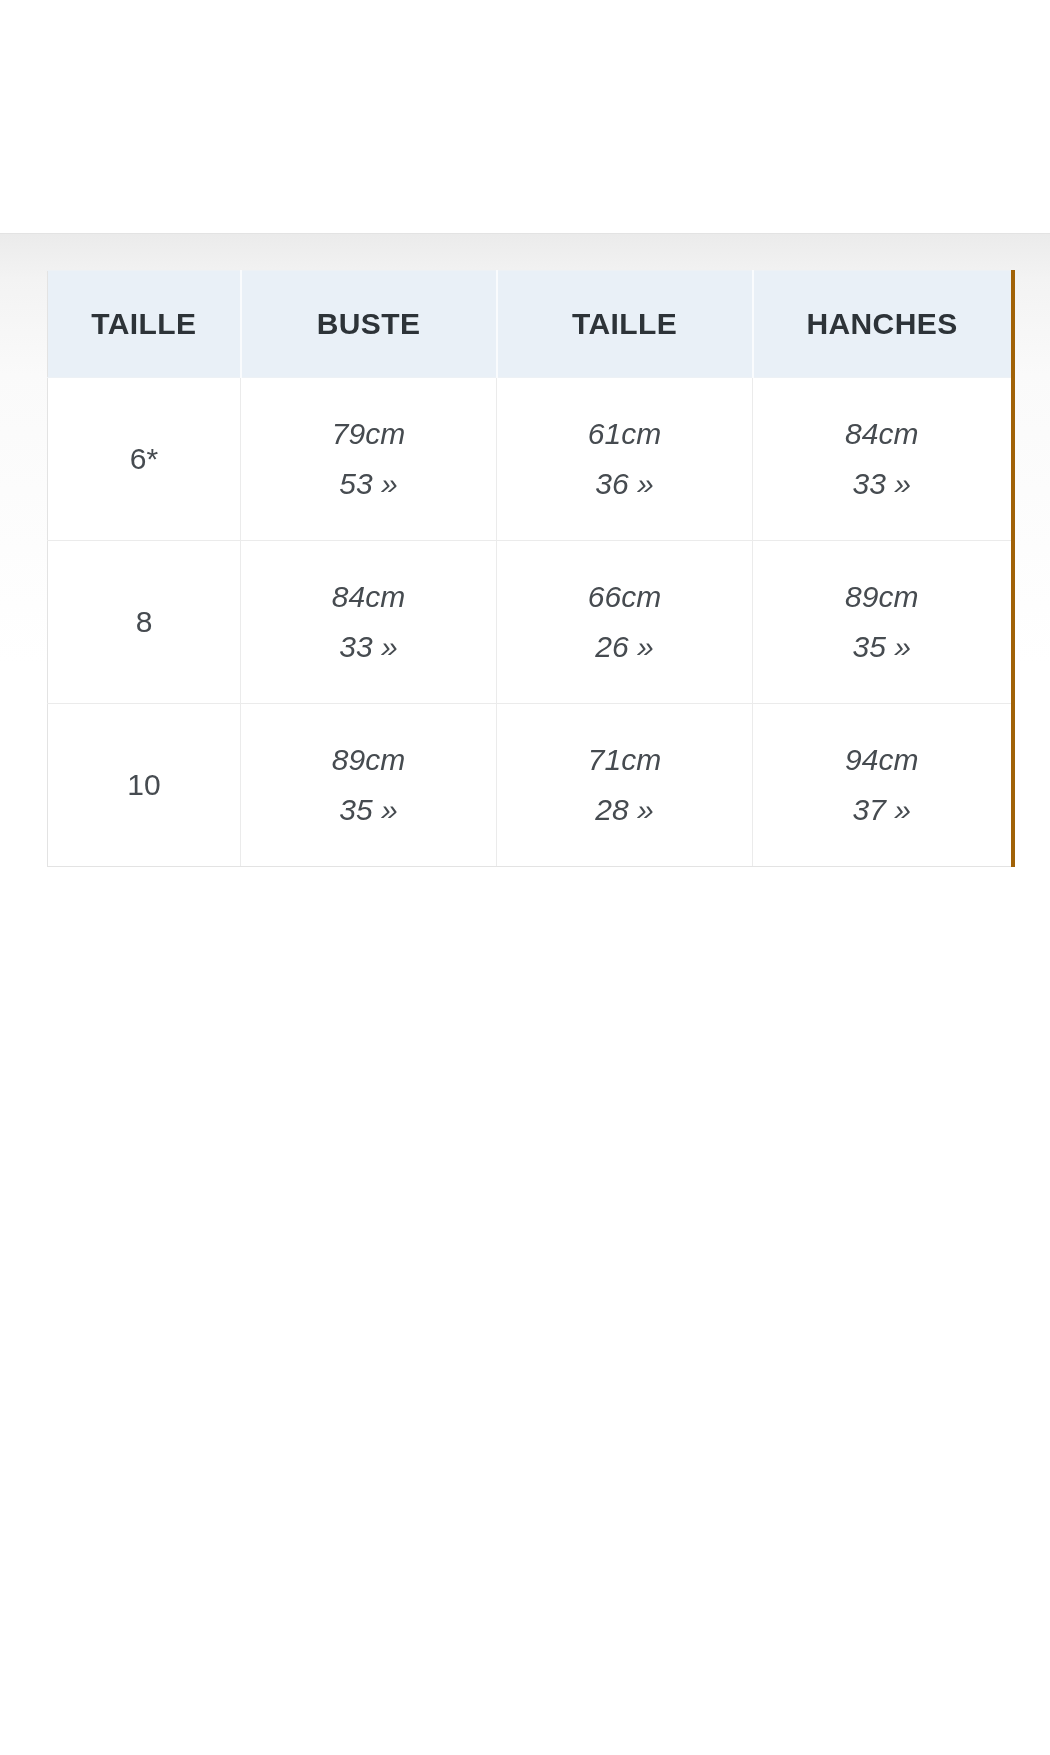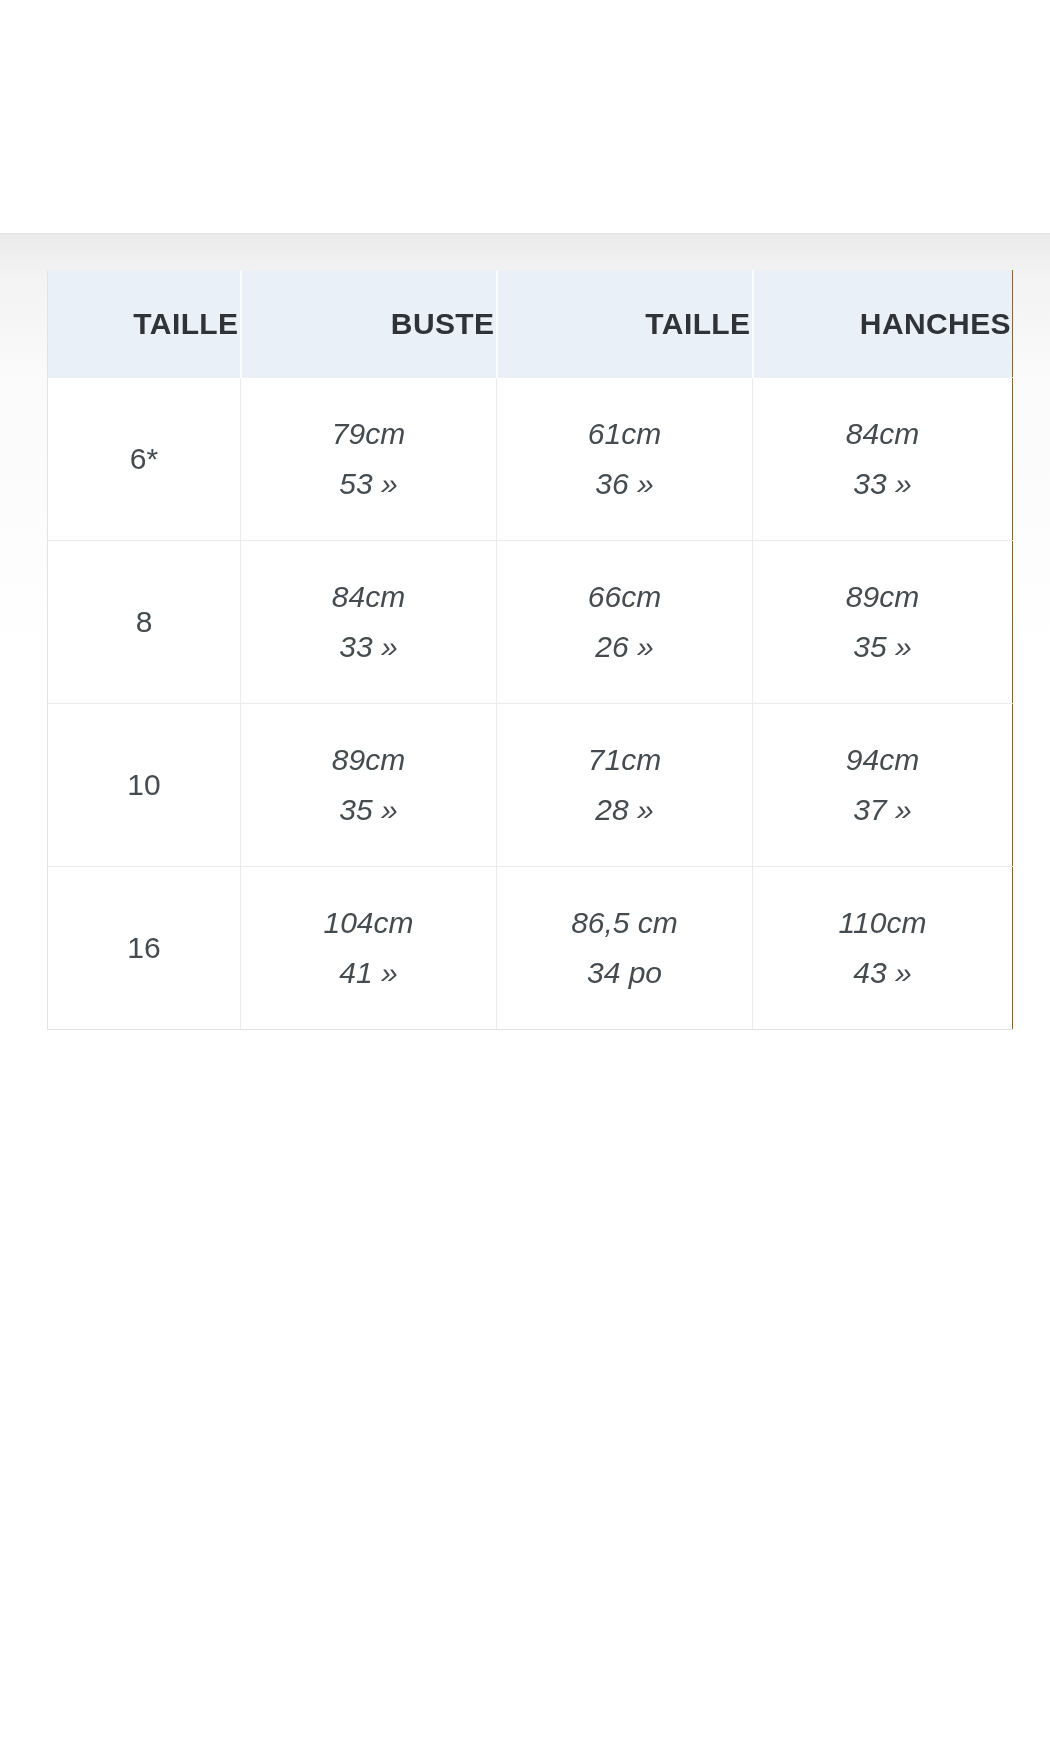--- a/index.html
+++ b/index.html
@@ -42,39 +42,39 @@
   col.c-waist { width: 256px; }
   col.c-hips  { width: 260px; }
   th {
     box-sizing: border-box;
     height: 107px;
     background: #e9f0f7;
     color: #2d3338;
     font-size: 30px;
     font-weight: bold;
     letter-spacing: 0.4px;
-    text-align: right;
+    text-align: center;
     vertical-align: middle;
     border: 1px solid #edf1f5;
     border-left: 2px solid #f9fbfd;
   }
   th:first-child { border-left: 1px solid #e3e3e3; }
   td {
     box-sizing: border-box;
     height: 163px;
     text-align: center;
     vertical-align: middle;
     font-size: 30px;
     color: #464b50;
     border: 1px solid #ebebeb;
     border-top: 1px solid #e4e4e4;
     background: #ffffff;
   }
   td:first-child { border-left: 1px solid #e3e3e3; }
-  td:last-child, th:last-child { border-right: 1px solid #a16207; }
+  td:last-child, th:last-child { border-right: 4px solid #a16207; }
   tr:last-child td { border-bottom: 1px solid #e3e3e3; }
   .cell-line {
     line-height: 36px;
     font-style: italic;
   }
   .cell-line + .cell-line {
     margin-top: 14px;
   }
   .size-value {
     line-height: 36px;
@@ -152,34 +152,17 @@
       <div class="cell-line">28 »</div>
     </td>
     <td>
       <div class="cell-line">94cm</div>
       <div class="cell-line">37 »</div>
     </td>
   </tr>
 
 
 
-  <tr>
-    <td class="size-cell">
-      <span class="size-value">16</span>
-    </td>
-    <td>
-      <div class="cell-line">104cm</div>
-      <div class="cell-line">41 »</div>
-    </td>
-    <td>
-      <div class="cell-line">86,5 cm</div>
-      <div class="cell-line">34 po</div>
-    </td>
-    <td>
-      <div class="cell-line">110cm</div>
-      <div class="cell-line">43 »</div>
-    </td>
-  </tr>
 
 </tbody>
     </table>
   </div>
 </div>
 
 </body></html>

